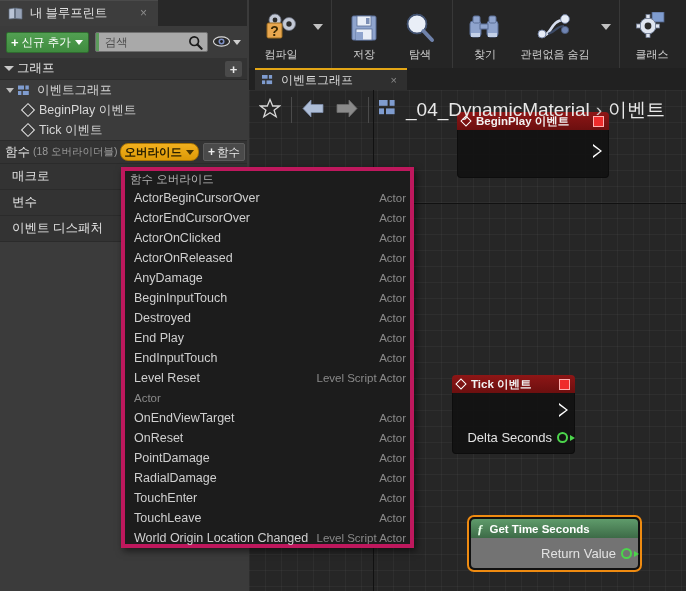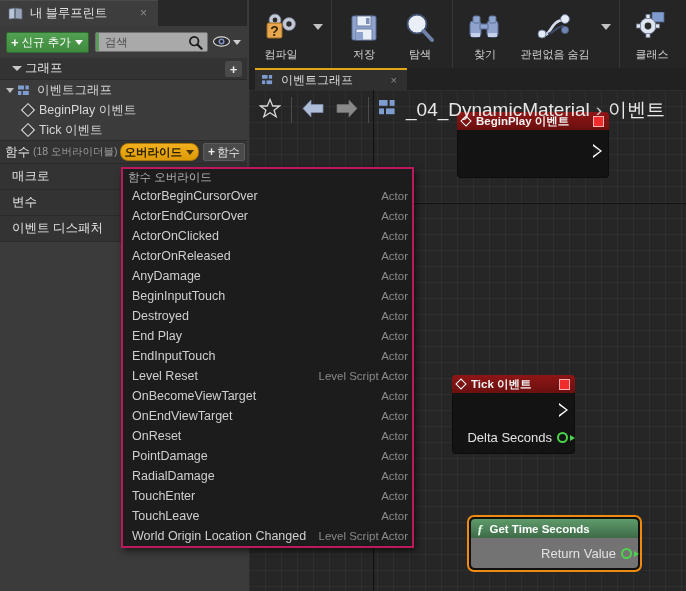--- a/index.html
+++ b/index.html
@@ -90,21 +90,21 @@
   }
   .eye-caret {
     width: 0; height: 0;
     border-left: 4px solid transparent; border-right: 4px solid transparent;
     border-top: 5px solid #cfcfcf;
   }
 
   
   .sec-header {
     position: relative; height: 22px; background: #333333;
-    display: flex; align-items: center; padding-left: 12px;
+    display: flex; align-items: center; padding-left: 4px;
     border-bottom: 1px solid #2b2b2b;
   }
   .sec-header .tri {
     width: 0; height: 0; margin-right: 3px;
     border-left: 5px solid transparent; border-right: 5px solid transparent;
     border-top: 5px solid #c8c8c8;
   }
   .sec-title { color: #e3e3e3; font-size: 12.5px; }
   .sec-plus {
     position: absolute; right: 5px; top: 3px;
@@ -162,21 +162,21 @@
   .plain-sec {
     height: 26px; background: #333333; border-bottom: 1px solid #2b2b2b;
     display: flex; align-items: center; padding-left: 12px;
     color: #e3e3e3; font-size: 12.5px;
   }
 
   
   #override-menu {
     position: absolute; left: 121px; top: 167px;
     width: 293px; height: 381px;
-    background: #1c1c1c; border: 2px solid #be185d;
+    background: #1c1c1c; border: 4px solid #be185d;
     z-index: 50;
     box-shadow: 2px 3px 7px rgba(0,0,0,0.55);
   }
   .menu-header {
     height: 17px; color: #b4b4b4; font-size: 11.5px;
     display: flex; align-items: center; padding-left: 5px;
   }
   .menu-item {
     height: 20px; display: flex; align-items: center;
     padding: 0 2px 0 9px;
@@ -673,21 +673,20 @@
         </div>
         <div class="menu-item">
           <span class="mi-name">EndInputTouch</span>
           <span class="mi-cat">Actor</span>
         </div>
         <div class="menu-item">
           <span class="mi-name">Level Reset</span>
           <span class="mi-cat">Level Script Actor</span>
         </div>
         <div class="menu-item">
-          <span class="mi-name">OnBecomeViewTarget</span>
           <span class="mi-cat">Actor</span>
         </div>
         <div class="menu-item">
           <span class="mi-name">OnEndViewTarget</span>
           <span class="mi-cat">Actor</span>
         </div>
         <div class="menu-item">
           <span class="mi-name">OnReset</span>
           <span class="mi-cat">Actor</span>
         </div>

